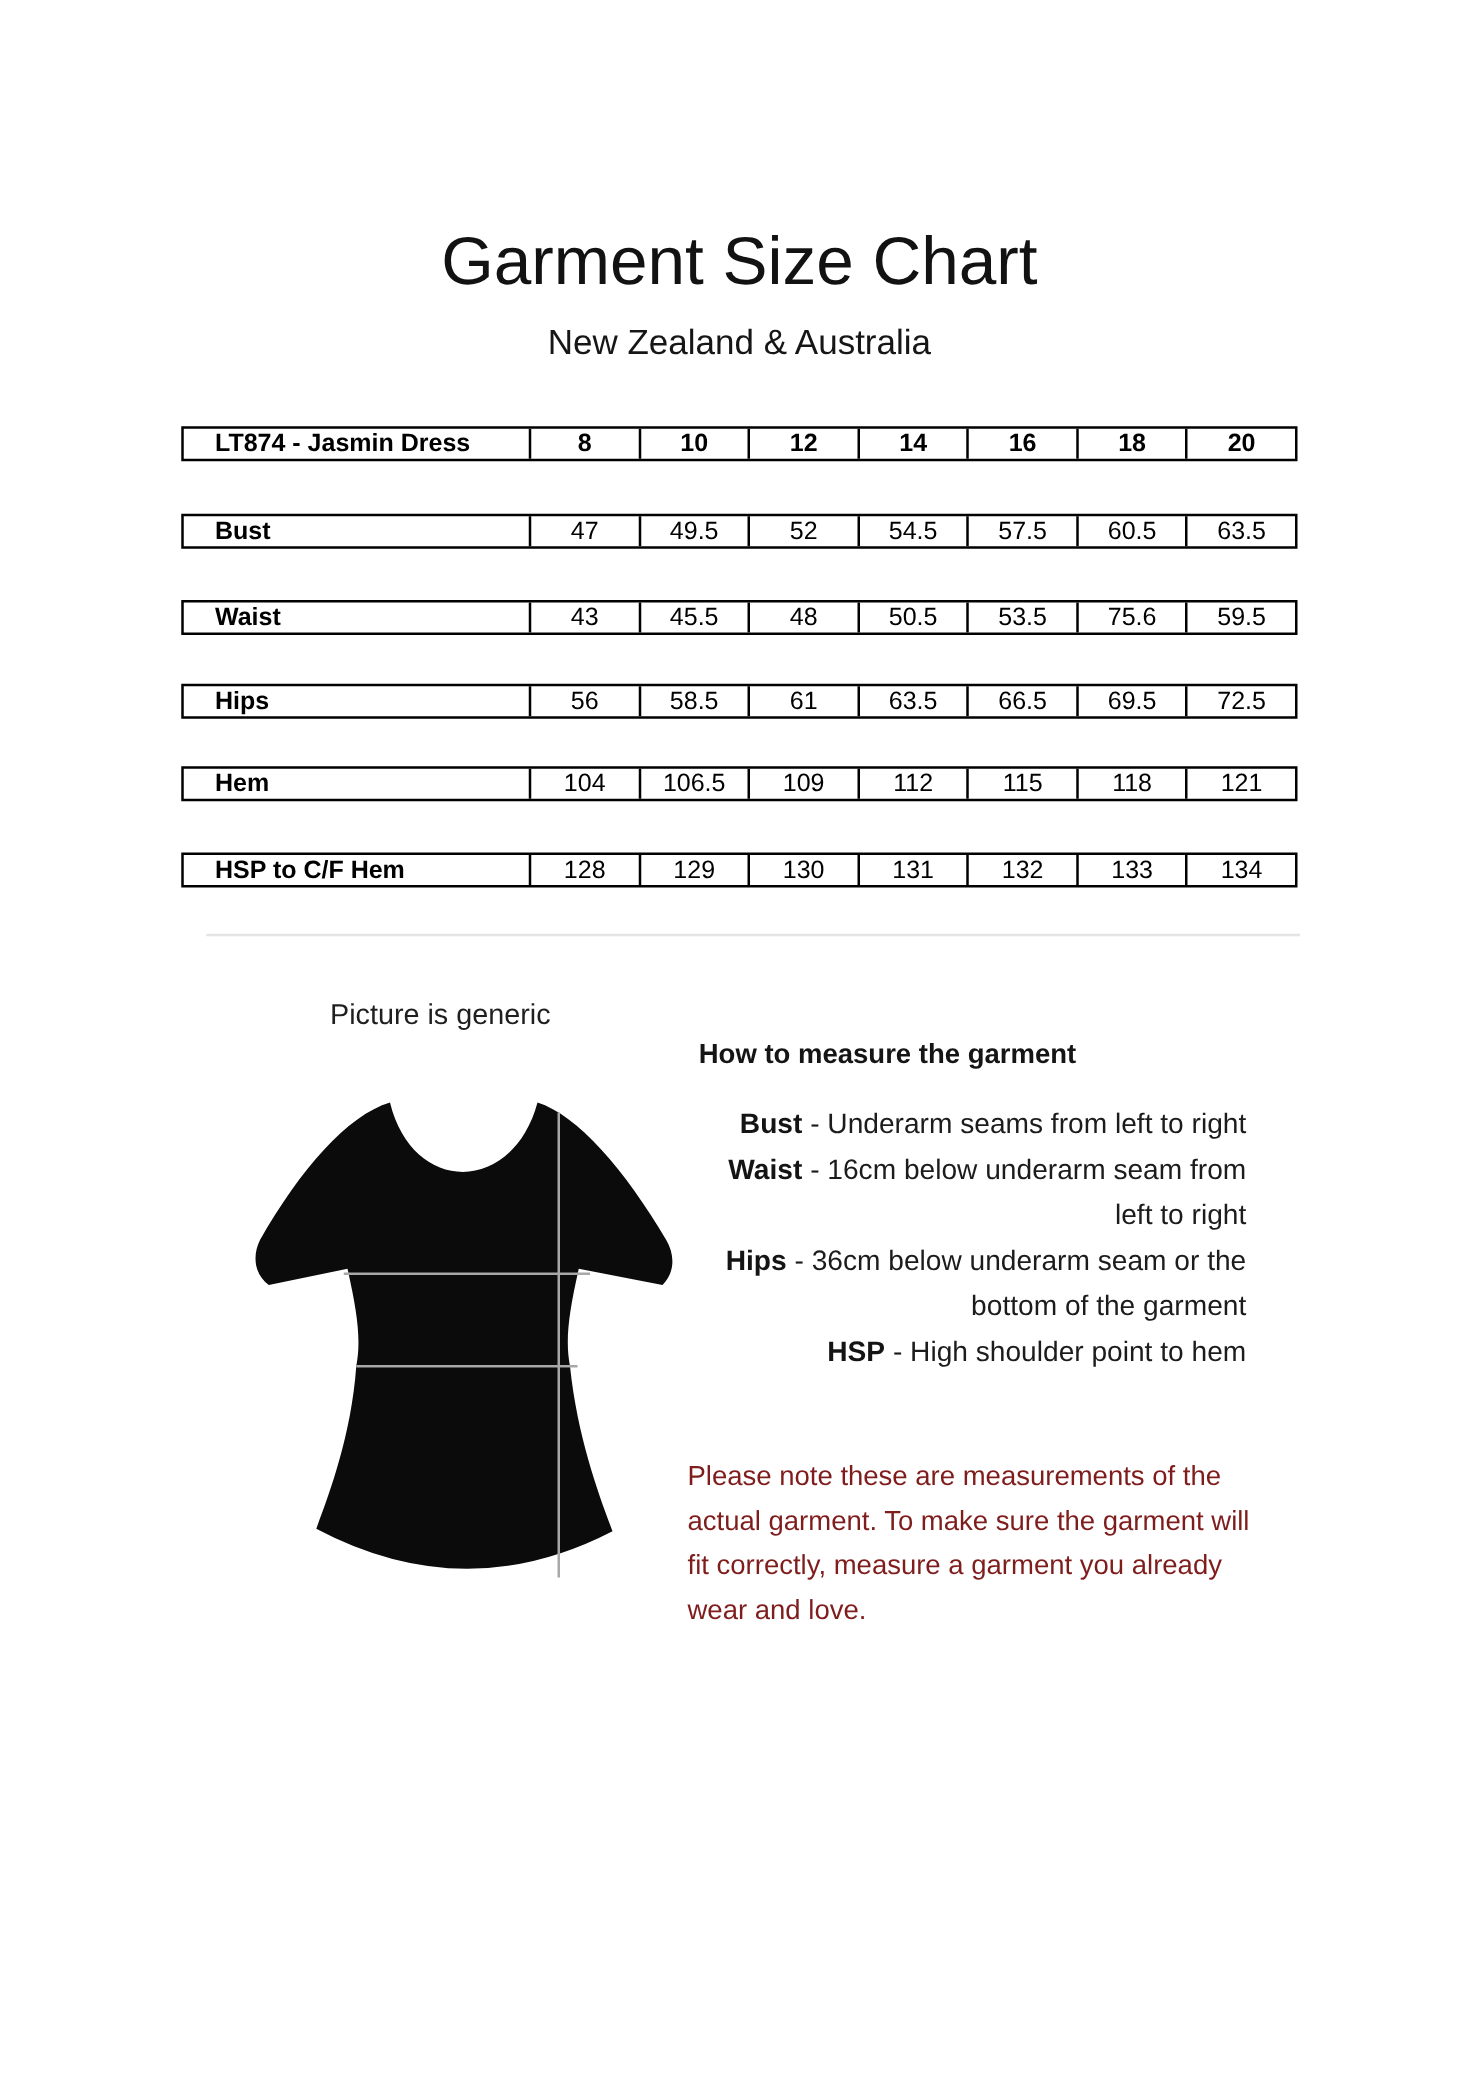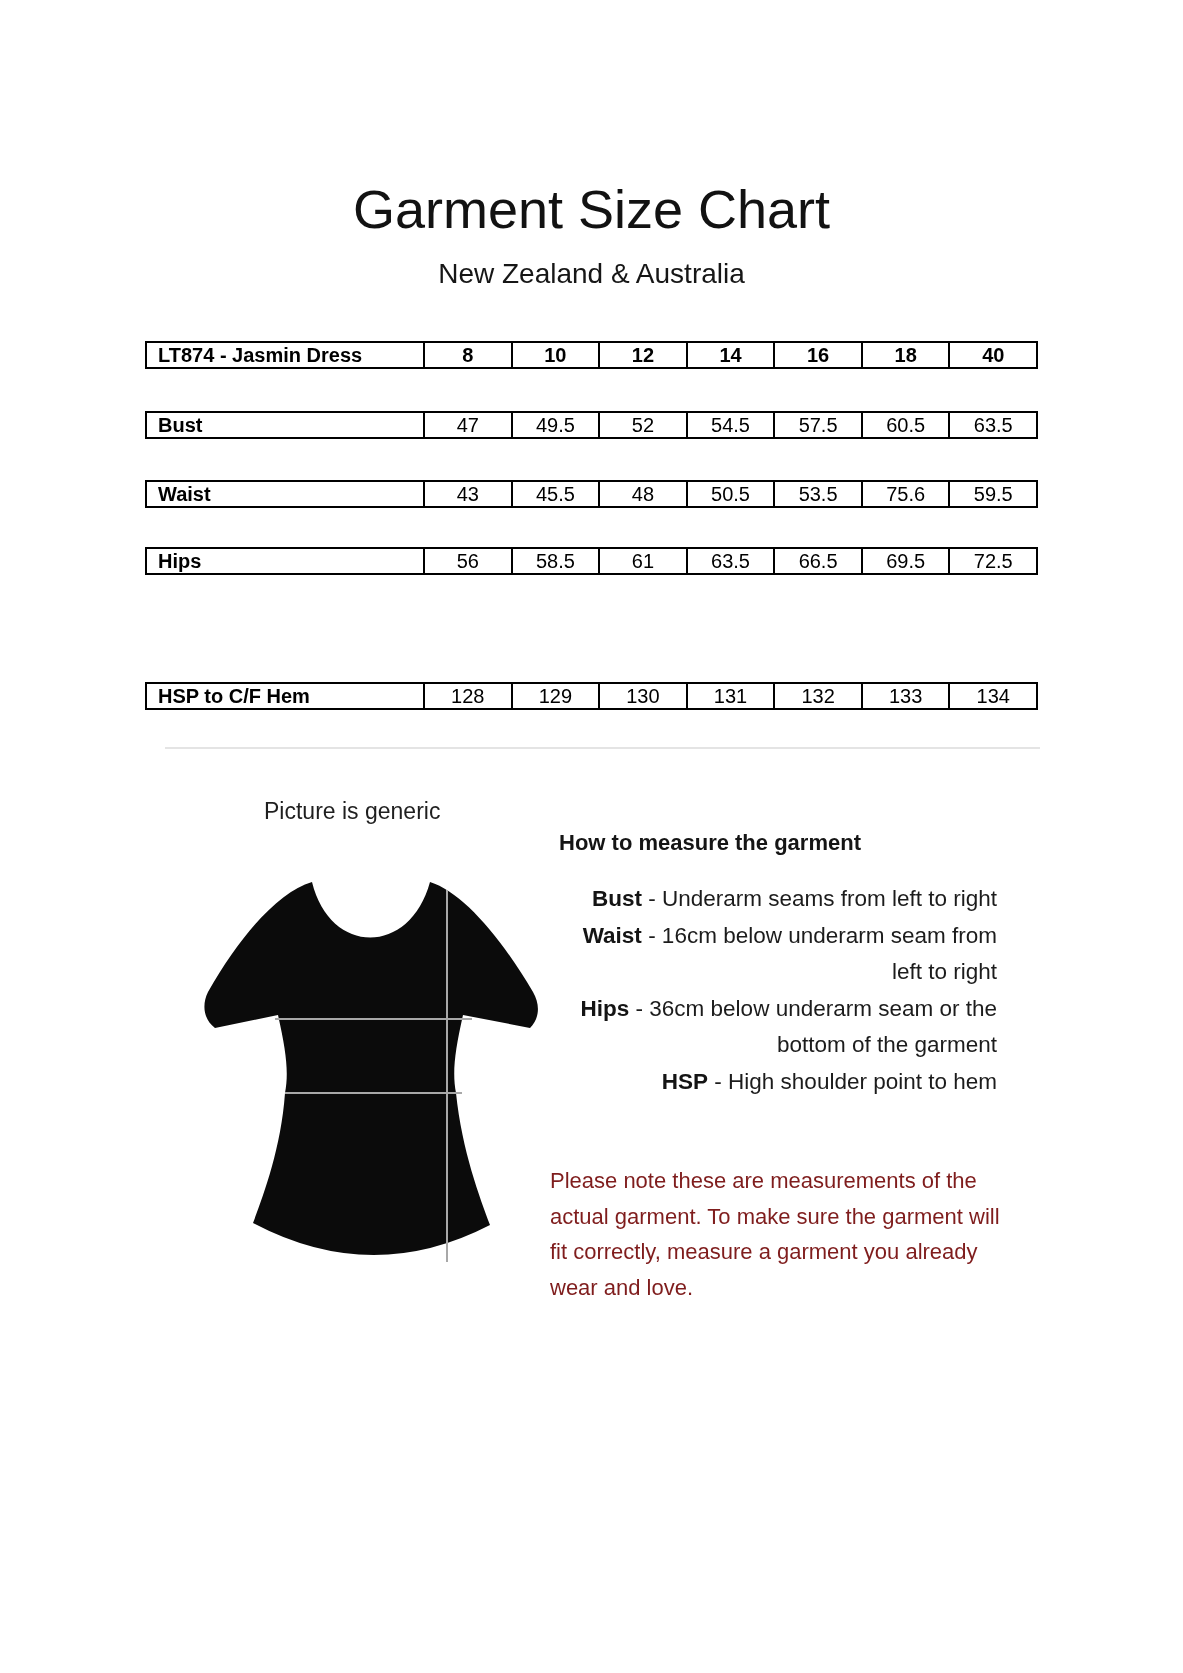--- a/index.html
+++ b/index.html
@@ -43,21 +43,21 @@
     left:0;
     width:893px; height:28px;
     border:2px solid #000000;
     display:flex;
     background:#ffffff;
   }
   .cell { display:flex; align-items:center; }
   .cell.label {
     width:278px;
     border-right:2px solid #000000;
-    padding-left:11px;
+    padding-left:25px;
     font-weight:bold;
     font-size:20px;
     color:#000000;
   }
   .cell.val {
     flex:1;
     border-right:2px solid #000000;
     justify-content:center;
     font-size:20px;
     color:#000000;
@@ -123,21 +123,21 @@
 
   <div class="size-table" id="size-table">
       <div class="strip" style="top: 0px;">
         <div class="cell label">LT874 - Jasmin Dress</div>
         <div class="cell val hdr">8</div>
         <div class="cell val hdr">10</div>
         <div class="cell val hdr">12</div>
         <div class="cell val hdr">14</div>
         <div class="cell val hdr">16</div>
         <div class="cell val hdr">18</div>
-        <div class="cell val hdr">40</div>
+        <div class="cell val hdr">20</div>
       </div>
       <div class="strip" style="top: 70px;">
         <div class="cell label">Bust</div>
         <div class="cell val">47</div>
         <div class="cell val">49.5</div>
         <div class="cell val">52</div>
         <div class="cell val">54.5</div>
         <div class="cell val">57.5</div>
         <div class="cell val">60.5</div>
         <div class="cell val">63.5</div>
@@ -154,20 +154,30 @@
       </div>
       <div class="strip" style="top: 206px;">
         <div class="cell label">Hips</div>
         <div class="cell val">56</div>
         <div class="cell val">58.5</div>
         <div class="cell val">61</div>
         <div class="cell val">63.5</div>
         <div class="cell val">66.5</div>
         <div class="cell val">69.5</div>
         <div class="cell val">72.5</div>
+      </div>
+      <div class="strip" style="top: 272px;">
+        <div class="cell label">Hem</div>
+        <div class="cell val">104</div>
+        <div class="cell val">106.5</div>
+        <div class="cell val">109</div>
+        <div class="cell val">112</div>
+        <div class="cell val">115</div>
+        <div class="cell val">118</div>
+        <div class="cell val">121</div>
       </div>
       <div class="strip" style="top: 341px;">
         <div class="cell label">HSP to C/F Hem</div>
         <div class="cell val">128</div>
         <div class="cell val">129</div>
         <div class="cell val">130</div>
         <div class="cell val">131</div>
         <div class="cell val">132</div>
         <div class="cell val">133</div>
         <div class="cell val">134</div>

